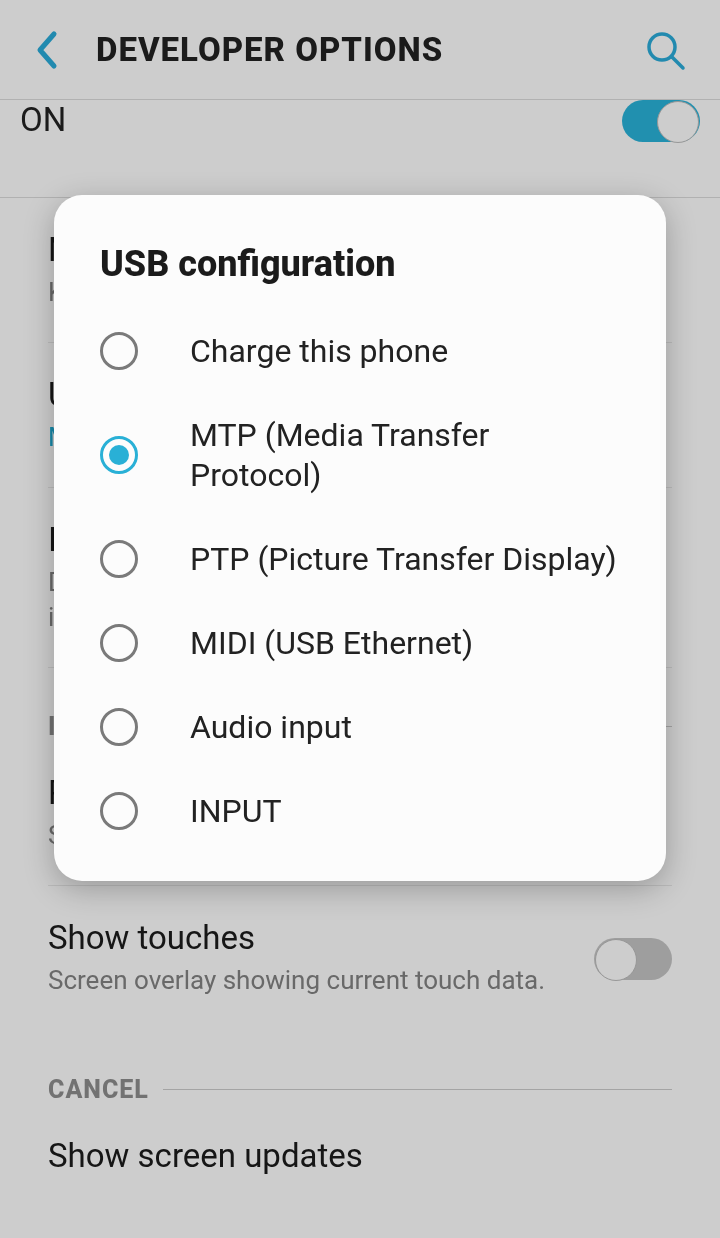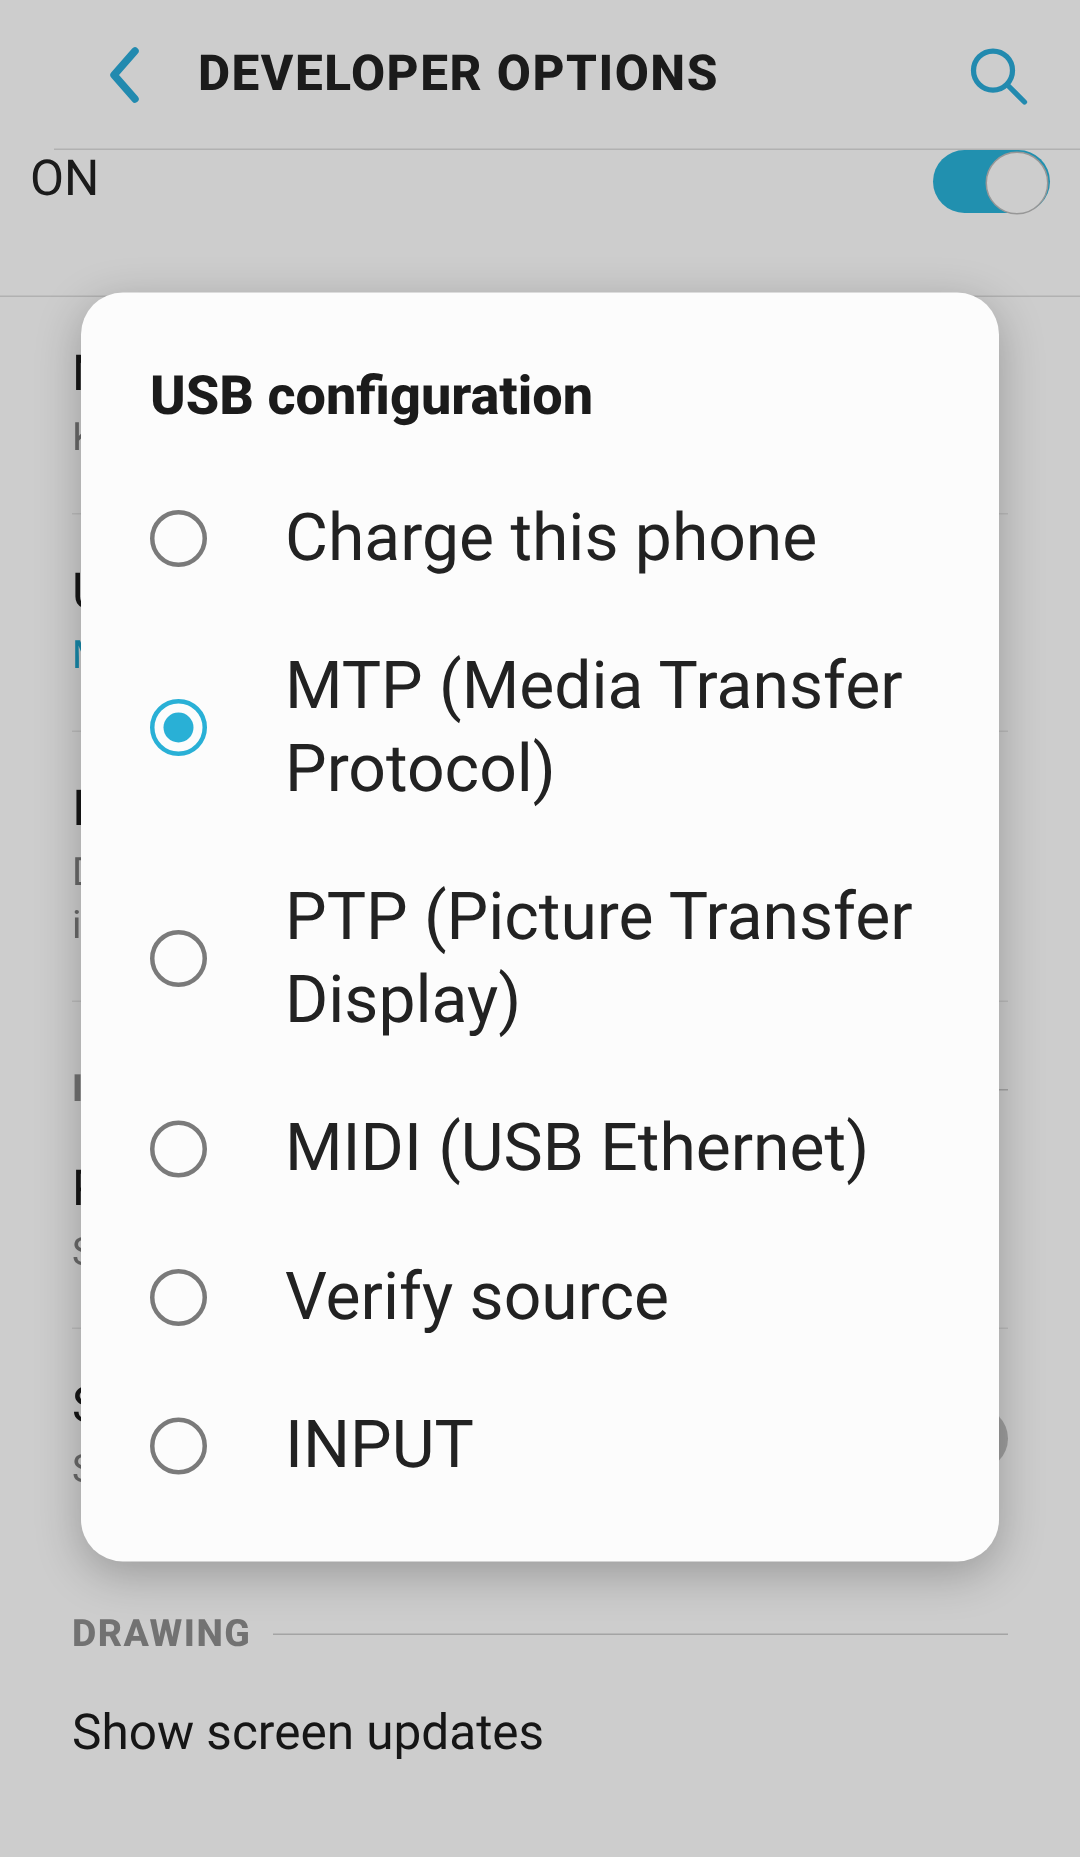--- a/index.html
+++ b/index.html
@@ -14,21 +14,20 @@
 
     
     .page { width: 100%; height: 100%; }
 
     .appbar {
       height: 100px;
       display: flex;
       align-items: center;
       padding: 0 34px;
       border-bottom: 1px solid #d8d8d8;
-      margin-left: 36px;
     }
     .appbar .back { color: #2aa9d6; margin-right: 38px; display:flex; align-items:center; }
     .appbar .title {
       flex: 1;
       font-size: 33px;
       font-weight: 800;
       letter-spacing: 1px;
       color: #212121;
     }
     .appbar .search { color: #2aa9d6; display:flex; }
@@ -131,21 +130,21 @@
     }
     .radio.selected { border-color: #29b0d6; }
     .radio.selected::after {
       content:"";
       position:absolute;
       top: 6px; left: 6px; right: 6px; bottom: 6px;
       background: #29b0d6;
       border-radius: 50%;
     }
     .opt-label {
-      font-size: 44px;
+      font-size: 32px;
       color: #222;
       line-height: 1.25;
     }
     .dlg-actions {
       display: flex;
       justify-content: flex-end;
       padding: 18px 50px 10px 50px;
     }
     .dlg-cancel {
       font-size: 30px;
@@ -218,21 +217,21 @@
 
     <div class="item" style="border-bottom:none;">
       <div class="text">
         <div class="title">Show touches</div>
         <div class="sub">Screen overlay showing current touch data.</div>
       </div>
       <span class="switch off"></span>
     </div>
 
     <div class="section-header">
-      <span class="sh-label">DRAWING</span>
+      <span class="sh-label">CANCEL</span>
       <span class="sh-line"></span>
     </div>
 
     <div class="item" style="border-bottom:none;">
       <div class="text">
         <div class="title">Show screen updates</div>
       </div>
     </div>
 
   </div>
@@ -254,20 +253,20 @@
   <div class="dlg-option">
     <span class="radio"></span>
     <span class="opt-label">PTP (Picture Transfer Display)</span>
   </div>
   <div class="dlg-option">
     <span class="radio"></span>
     <span class="opt-label">MIDI (USB Ethernet)</span>
   </div>
   <div class="dlg-option">
     <span class="radio"></span>
-    <span class="opt-label">Verify source</span>
+    <span class="opt-label">Audio input</span>
   </div>
   <div class="dlg-option">
     <span class="radio"></span>
     <span class="opt-label">INPUT</span>
   </div>
 
 </div>
 
 </body></html>

